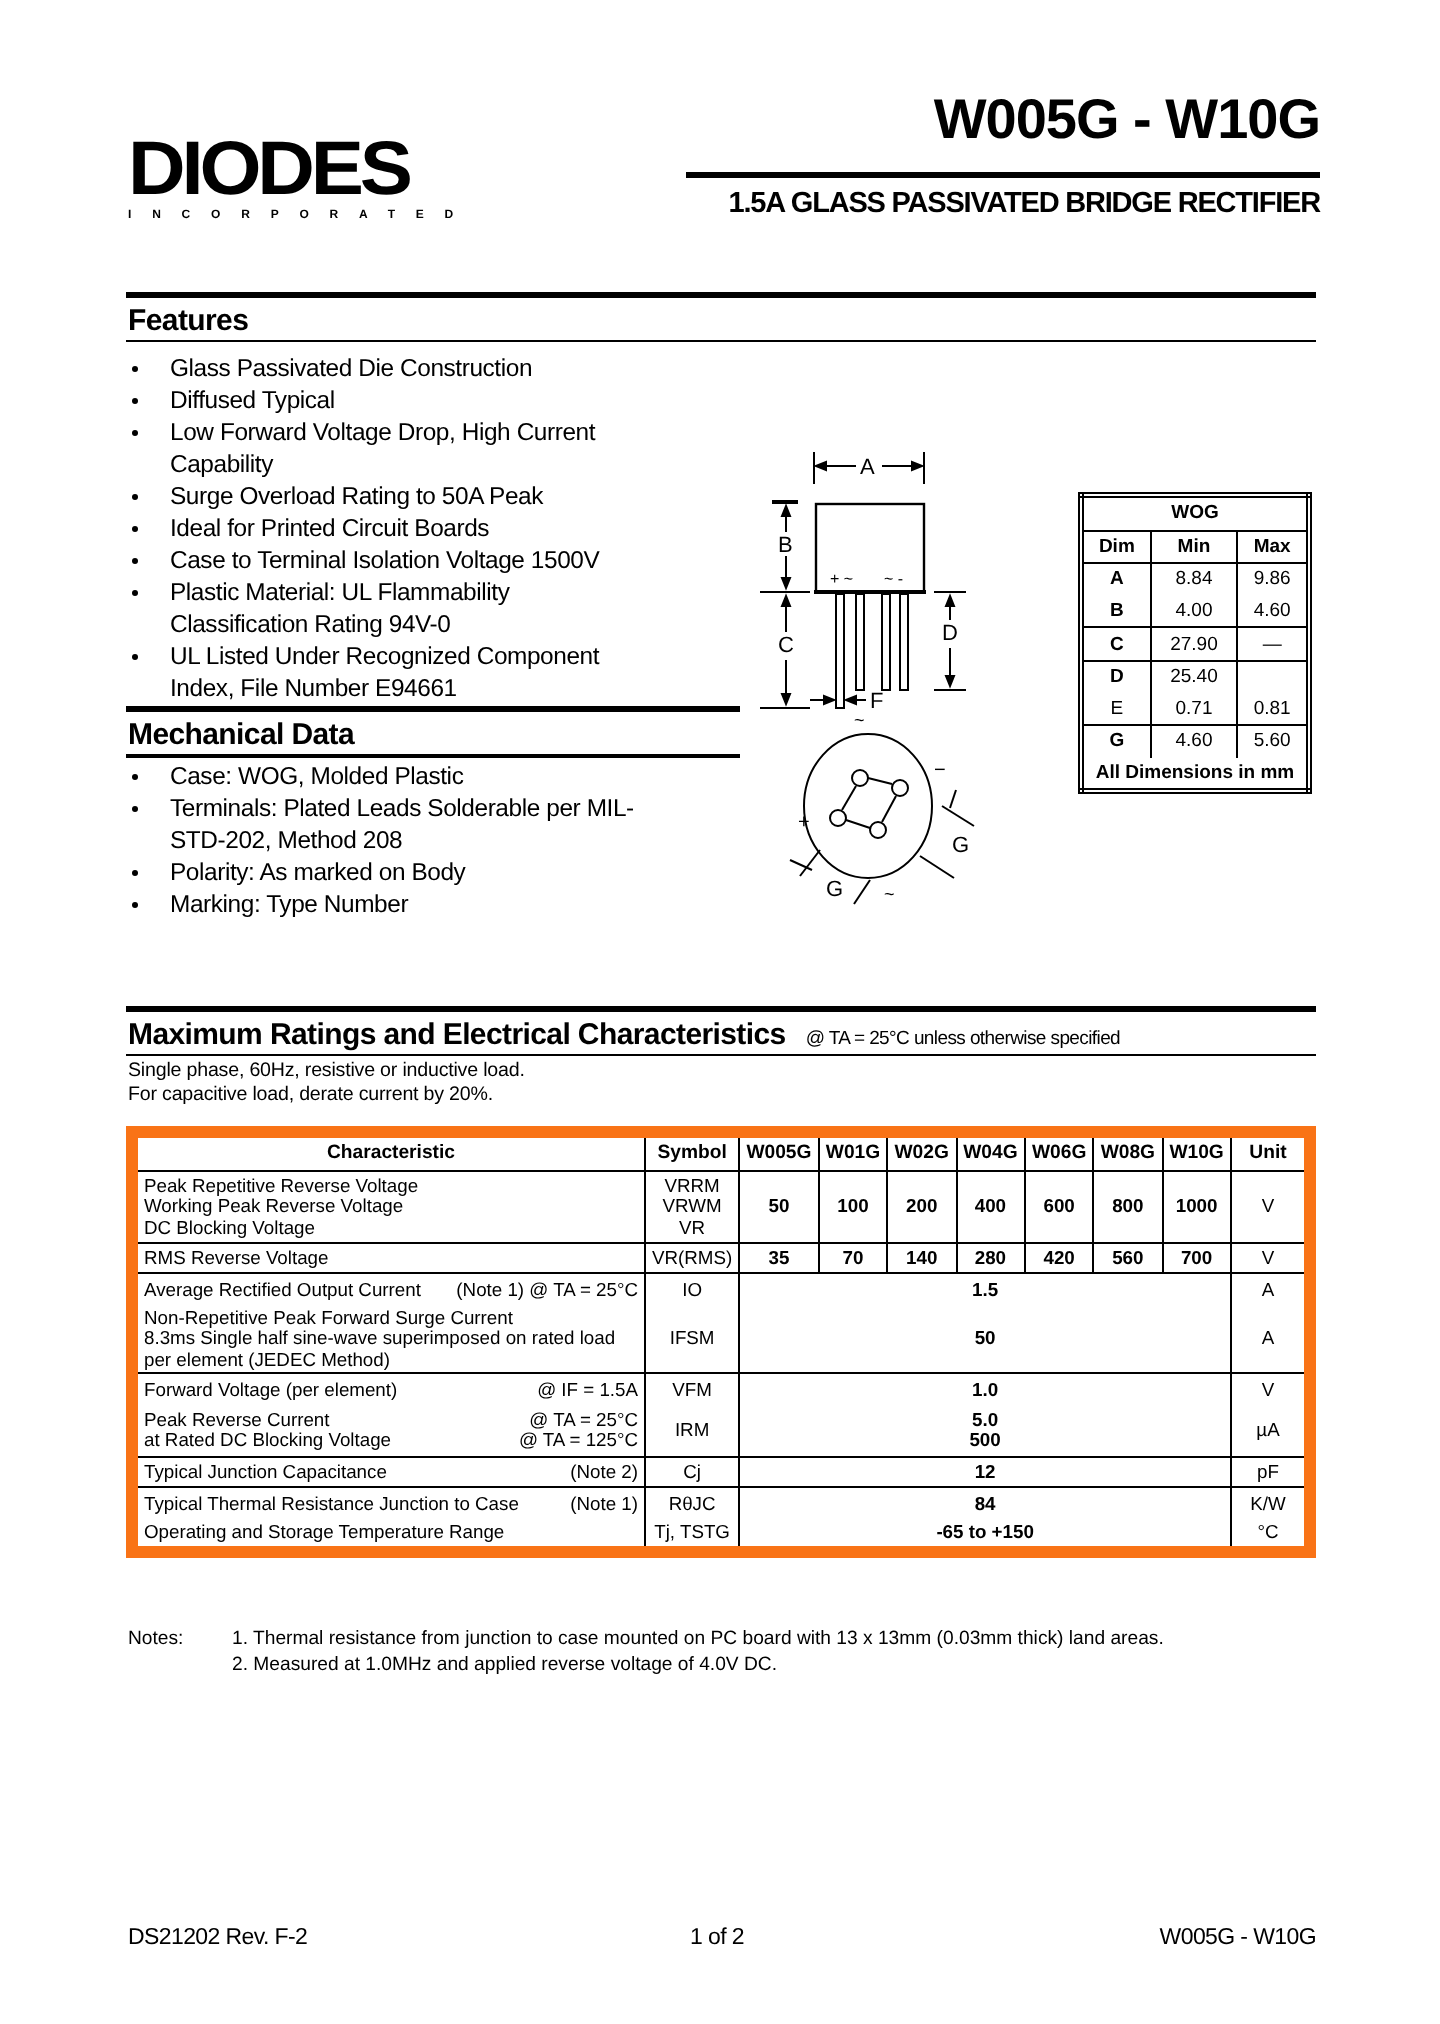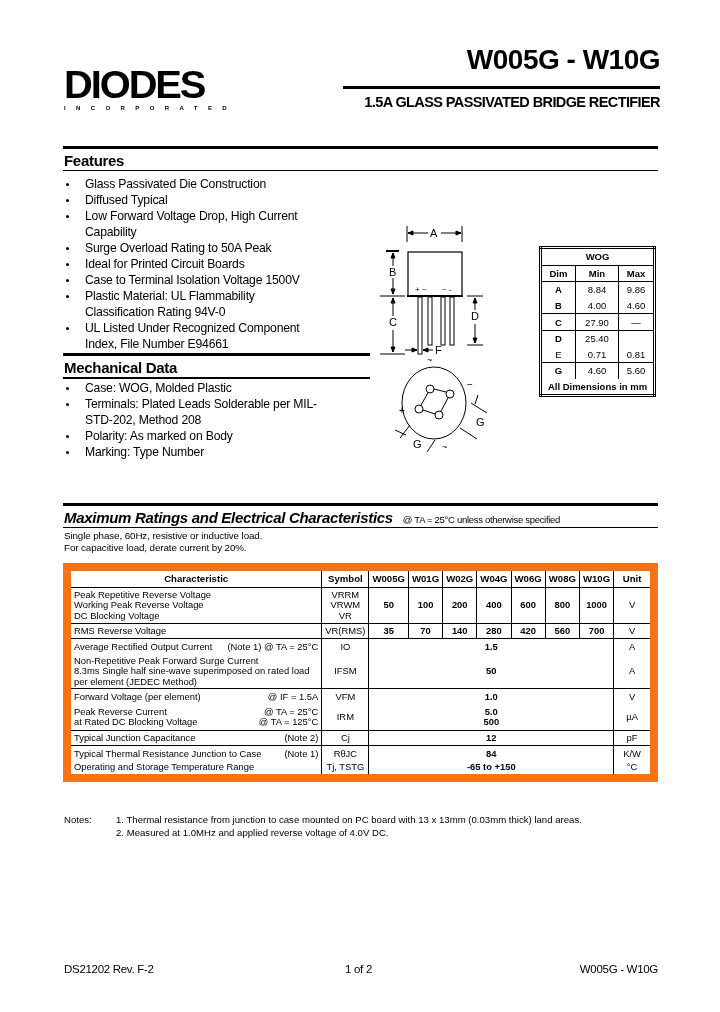--- a/index.html
+++ b/index.html
@@ -25,21 +25,21 @@
 
   
   .dimtab { left:539px; top:246px; width:117px; border:3px double #000; border-collapse:collapse; font-size:9.5px; }
   .dimtab td { border-left:1px solid #000; text-align:center; height:15.6px; padding:0; }
   .dimtab td:first-child { border-left:none; }
   .dimtab tr.hb td { border-bottom:1px solid #000; }
   .dimtab .b { font-weight:bold; }
 
   
   .sub-text { left:64px; top:530px; font-size:9.8px; line-height:12px; letter-spacing:-0.1px; }
-  .mt { left:63px; top:563px; width:595px; border:8px solid #f97316; border-collapse:collapse; font-size:9.4px; }
+  .mt { left:63px; top:563px; width:595px; border:6px solid #f97316; border-collapse:collapse; font-size:9.4px; }
   .mt td { border-left:1px solid #000; padding:0 3px; line-height:10.5px; vertical-align:middle; }
   .mt td:first-child { border-left:none; }
   .mt tr.sep td { border-top:1px solid #000; }
   .mt tr.hdr td { text-align:center; font-weight:bold; font-size:9.6px; height:16px; }
   .mt .c { text-align:center;font-weight:bold; }
   .mt .char { width:247px; position:relative; }
   .rt { float:right; }
   .sym { width:38px; text-align:center; }
   .unit { width:30px; text-align:center; }
 
@@ -193,21 +193,21 @@
         <td>5.60</td>
       </tr>
   <tr>
         <td colspan="3" class="b" style="font-weight:bold; border-left:none;">All Dimensions in mm</td>
       </tr>
 </tbody>
   </table>
 
 <div class="abs sec-head" style="top:503px; border-bottom-width:1px;">
   <span style="display:flex; align-items:baseline;">
-    <span style="display:inline; padding:0;font-style:italic;">Maximum Ratings and Electrical Characteristics</span>
+    <span style="display:inline; padding:0;">Maximum Ratings and Electrical Characteristics</span>
     <span style="display:inline; padding:0 0 0 10px; font-size:9.5px; font-weight:normal;">@ TA = 25°C unless otherwise specified</span>
   </span>
 </div>
 <div class="abs sub-text">
   <div>Single phase, 60Hz, resistive or inductive load.</div>
   <div>For capacitive load, derate current by 20%.</div>
 </div>
 
 <table class="abs mt">
   <tbody>

